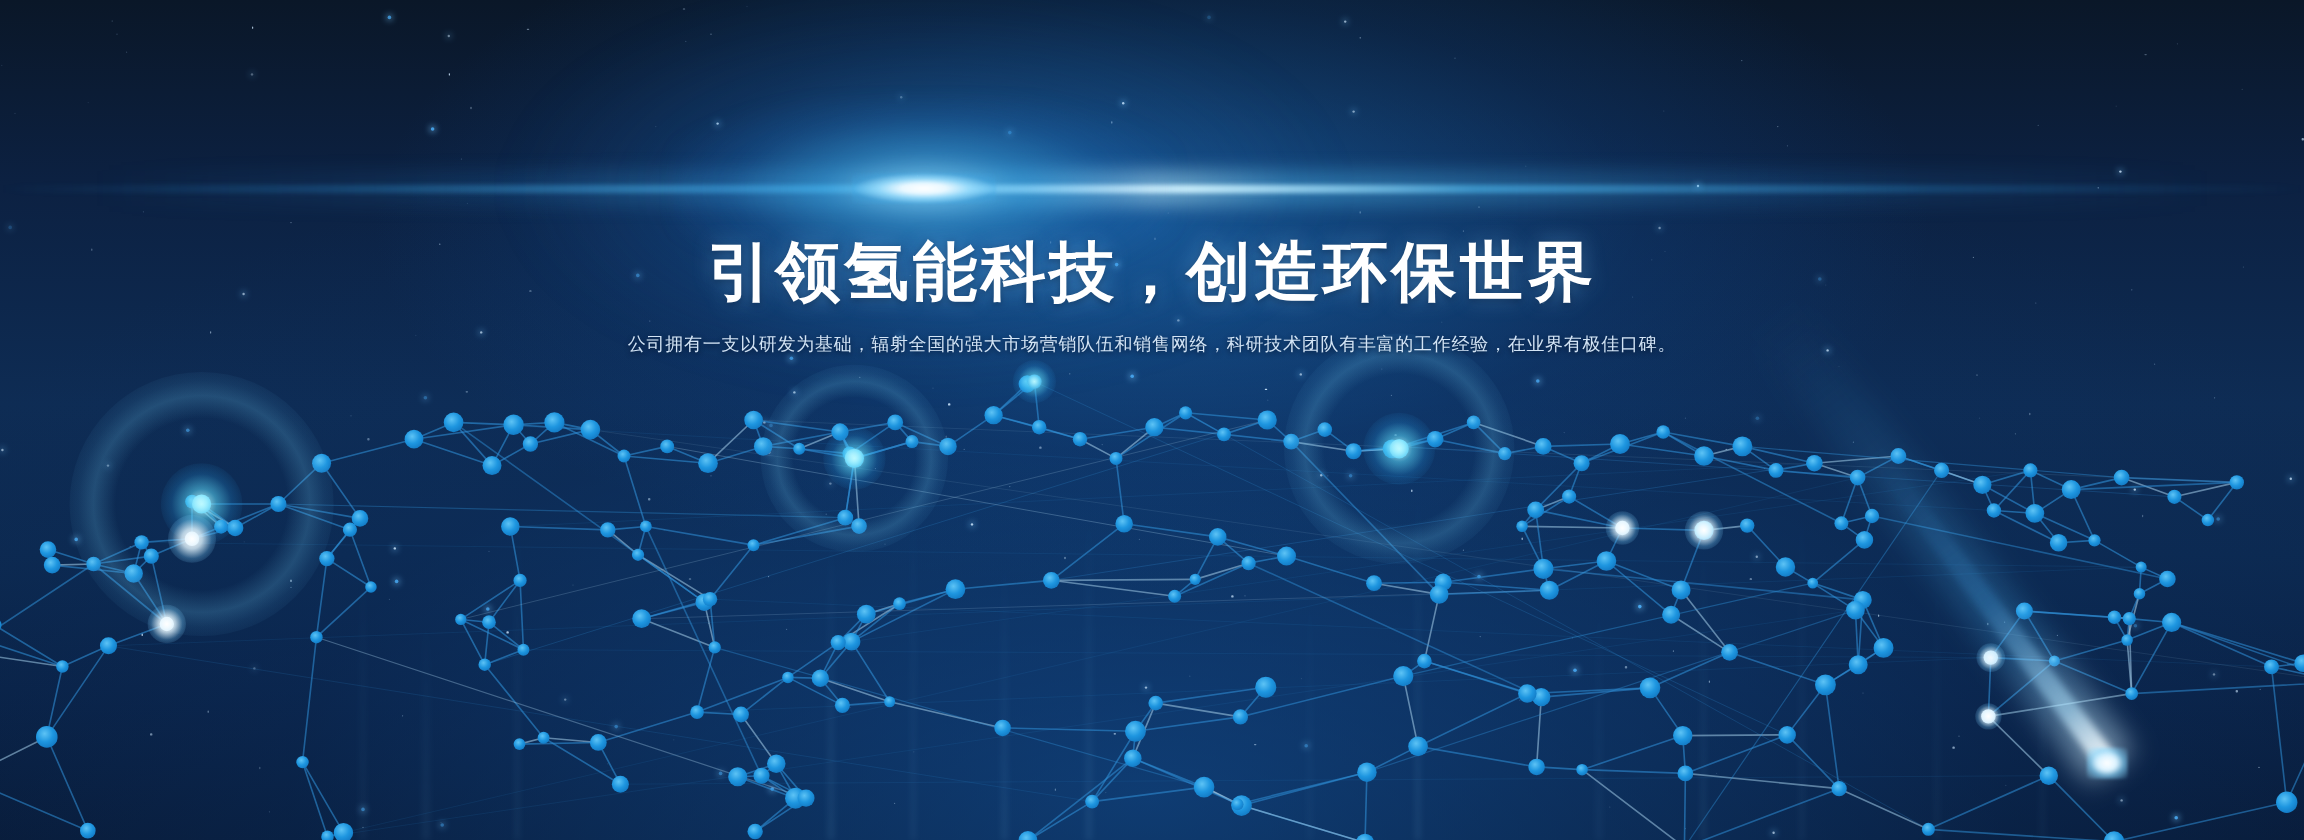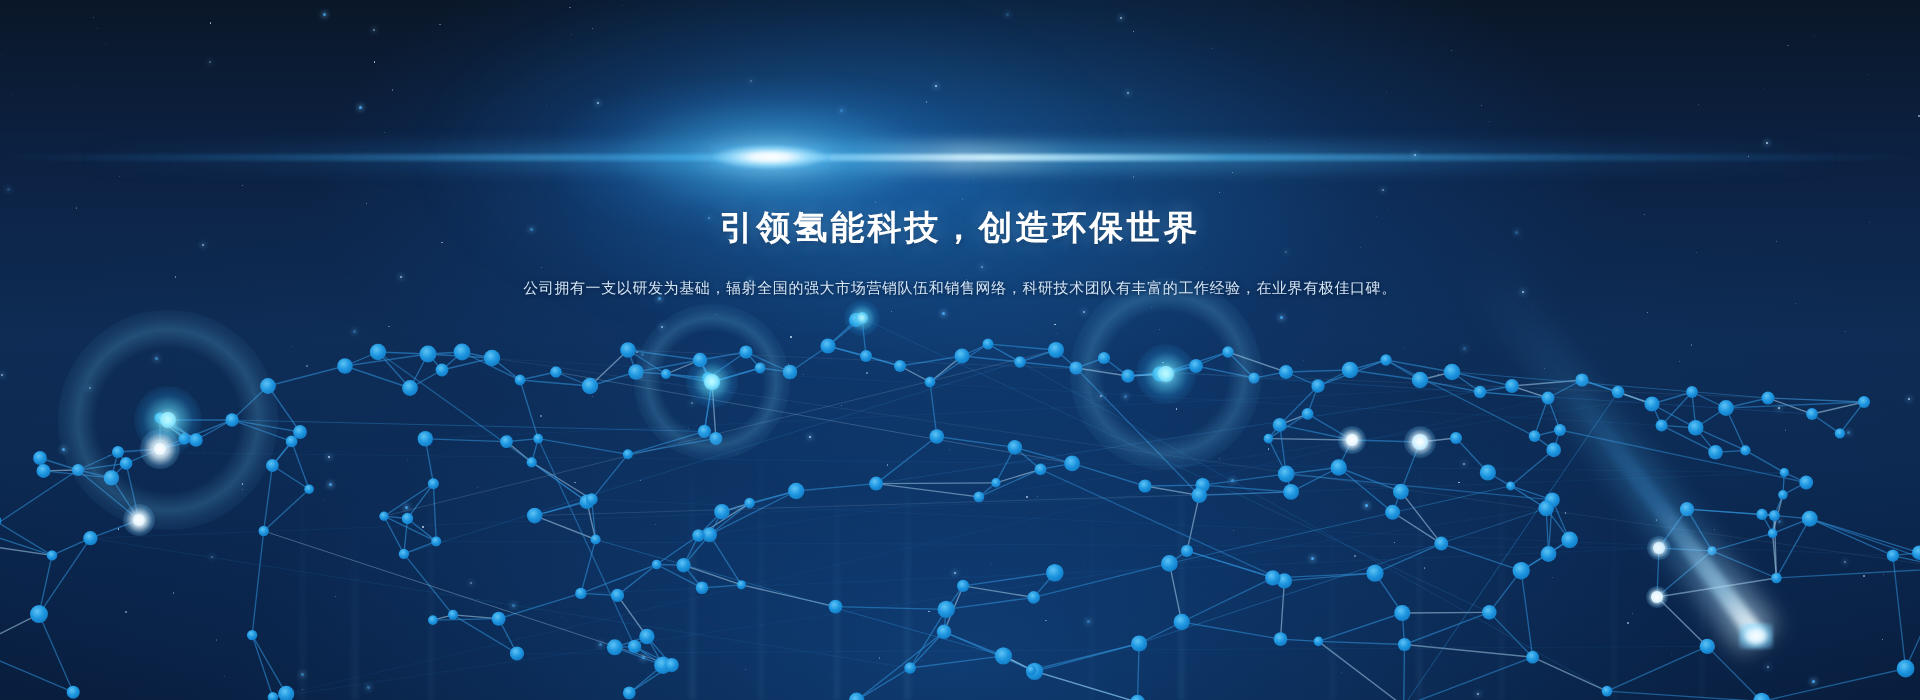--- a/index.html
+++ b/index.html
@@ -92,21 +92,21 @@
   .nodeglow.white{background:radial-gradient(circle, #ffffff 0%, rgba(225,245,255,0.8) 30%, rgba(120,200,245,0.30) 58%, rgba(40,140,215,0) 82%);}
 
   
   #text-block{
     position:absolute;left:0;top:0;width:1920px;
     text-align:center;
   }
   #headline{
     margin:0;
     position:absolute;left:0;top:196px;width:1920px;
-    font-size:34px;line-height:62px;
+    font-size:54px;line-height:62px;
     font-weight:bold;
     letter-spacing:3px;
     color:#ffffff;
     text-shadow:0 0 18px rgba(120,200,255,0.45),0 2px 6px rgba(0,20,50,0.6);
     white-space:nowrap;
   }
   #subhead{
     margin:0;
     position:absolute;left:0;top:277px;width:1920px;
     font-size:15px;line-height:22px;

